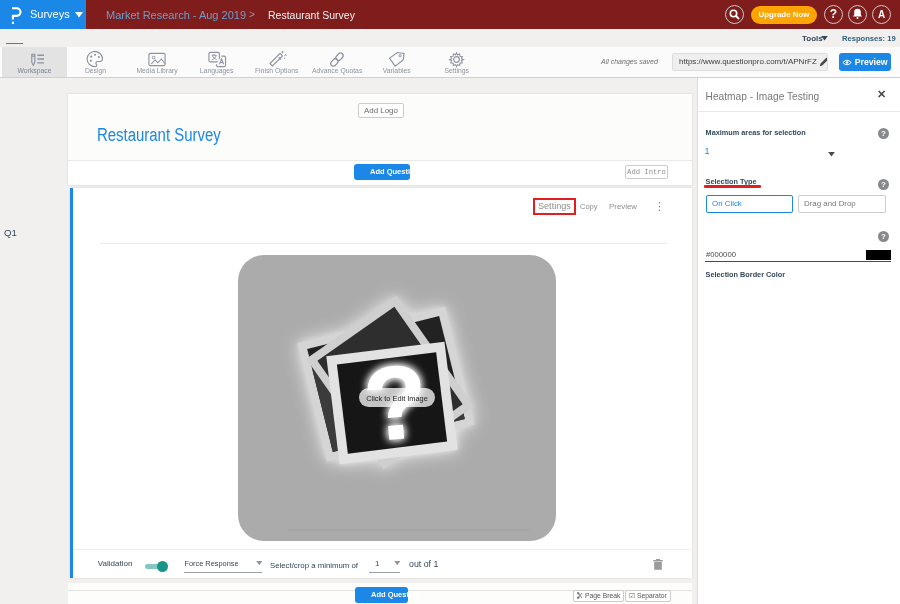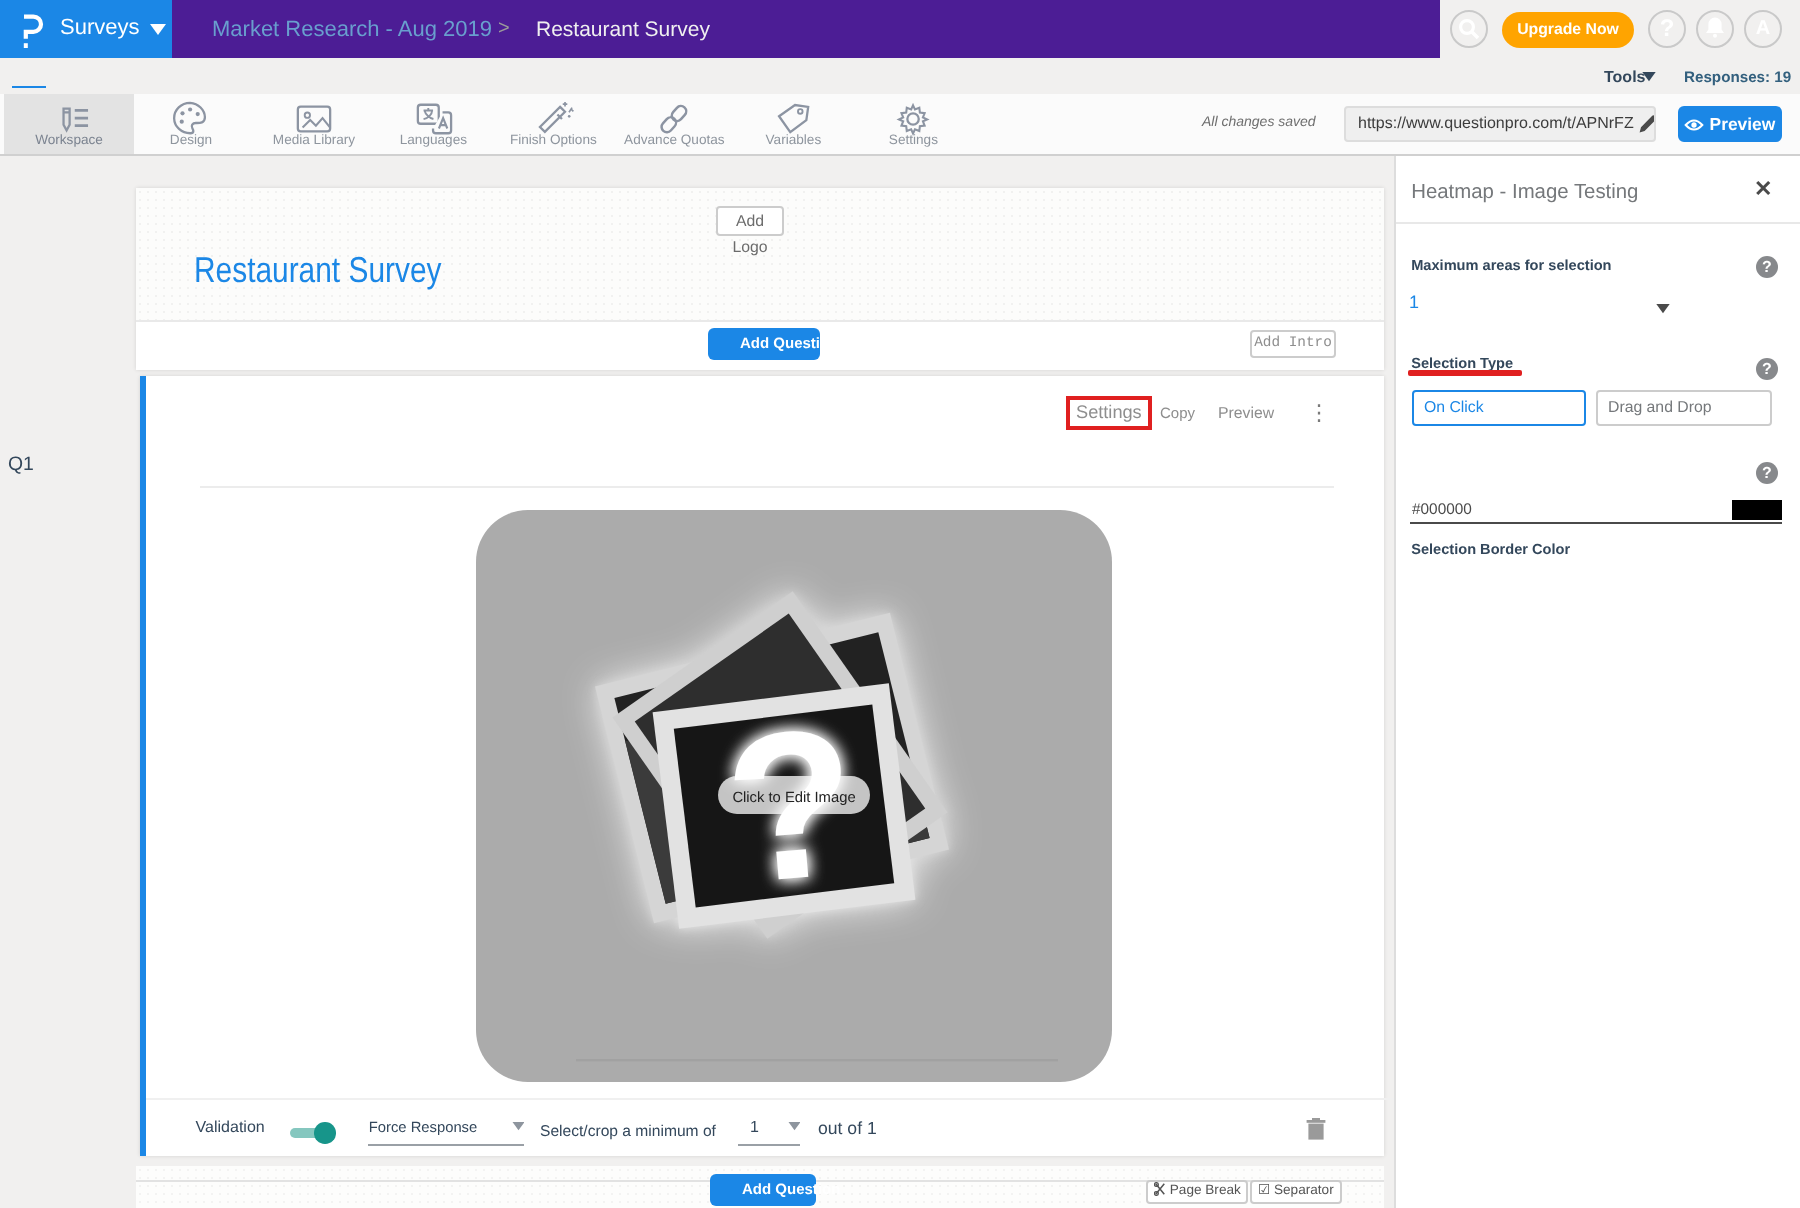--- a/index.html
+++ b/index.html
@@ -1,20 +1,20 @@
 <!DOCTYPE html>
 <html><head>
 <meta charset="utf-8">
 <style>
 * { margin:0; padding:0; box-sizing:border-box; }
 html,body { width:900px; height:604px; overflow:hidden; font-family:"Liberation Sans", sans-serif; }
 #page { position:relative; width:900px; height:604px; background:#f1f0ef; }
 
 
-#topbar { position:absolute; left:0; top:0; width:720px; height:29px; background:#4c1d95; }
+#topbar { position:absolute; left:0; top:0; width:900px; height:29px; background:#7f1d1d; }
 #logobox { position:absolute; left:0; top:0; width:86px; height:29px; background:#1b87e6; }
 #surveys { position:absolute; left:30px; top:8px; color:#fff; font-size:11px; }
 #bc1 { position:absolute; left:106px; top:9px; color:#699fce; font-size:11px; }
 #bcsep { position:absolute; left:249px; top:9px; color:#9a9a9a; font-size:10px; }
 #bc2 { position:absolute; left:268px; top:9px; color:#f0f0f0; font-size:10.5px; }
 .circ { position:absolute; top:5px; width:19px; height:19px; border:1.5px solid #c9c9c9; border-radius:50%; }
 #upgrade { position:absolute; left:751px; top:5.5px; width:66px; height:18px; background:#ffa400; border-radius:9px; color:#fff; font-size:7.9px; font-weight:bold; text-align:center; line-height:18px; }
 
 
 #navrow { position:absolute; left:0; top:29px; width:900px; height:18px; background:#fff; }
@@ -34,21 +34,21 @@
 #allsaved { position:absolute; left:601px; top:58px; font-size:7px; font-style:italic; color:#6e6e6e; }
 #urlbox { position:absolute; left:672px; top:53px; width:156px; height:18px; background:#efefef; border:1px solid #ddd; border-radius:2px; font-size:8px; color:#3c3c3c; line-height:16px; padding-left:6px; white-space:nowrap; overflow:hidden; }
 #previewbtn { position:absolute; left:839px; top:53px; width:52px; height:18px; background:#1b87e6; border-radius:3px; color:#fff; font-size:8.7px; font-weight:bold; text-align:center; line-height:18px; }
 
 
 #q1 { position:absolute; left:4px; top:227px; font-size:9.7px; color:#33475b; }
 
 #headercard { position:absolute; left:68px; top:94px; width:624px; height:91px; background:#fcfcfb;
   background-image: radial-gradient(#f1f1f0 0.7px, transparent 0.7px); background-size:4px 4px; box-shadow:0 0 2px rgba(0,0,0,0.12); }
 #hcfoot { position:absolute; left:0; top:66.5px; width:624px; height:24.5px; background:#fff; }
-#addlogo { position:absolute; left:290px; top:9px; width:34px; height:15px; background:#fff; border:1px solid #ccc; border-radius:2px; font-size:7.9px; color:#6b6b6b; text-align:center; line-height:13px; }
+#addlogo { position:absolute; left:290px; top:9px; width:46px; height:15px; background:#fff; border:1px solid #ccc; border-radius:2px; font-size:7.9px; color:#6b6b6b; text-align:center; line-height:13px; }
 #rstitle { position:absolute; left:28.5px; top:31px; font-size:18px; color:#1b87e6; transform:scaleX(0.83); transform-origin:0 0; }
 #hcsep { position:absolute; left:0; top:66px; width:624px; height:1px; background:#e9e9e9; }
 .bluebtn { background:#1b87e6; border-radius:3px; color:#fff; font-size:7.5px; font-weight:bold; text-align:center; white-space:nowrap;padding-left:16px; }
 #addq1 { position:absolute; left:286px; top:69.5px; width:56px; height:16px; line-height:16px; }
 #addintro { position:absolute; left:557px; top:70.5px; width:43px; height:14px; background:#fff; border:1px solid #ccc; border-radius:2px; font-size:7.2px; color:#8e8e8e; text-align:center; line-height:12px;font-family:Liberation Mono, monospace; }
 
 #qcard { position:absolute; left:70px; top:188px; width:622px; height:390px; background:#fff; border-left:3px solid #1b87e6; box-shadow:0 0 2px rgba(0,0,0,0.12); }
 #settingsbox { position:absolute; left:460px; top:10px; border:2px solid #e02020; padding:1px 3px 2px 3px; font-size:9.1px; color:#8e8e8e; }
 #copy { position:absolute; left:507px; top:14px; font-size:7.5px; color:#8e8e8e; }
 #qpreview { position:absolute; left:536px; top:13.5px; font-size:7.9px; color:#8e8e8e; }

